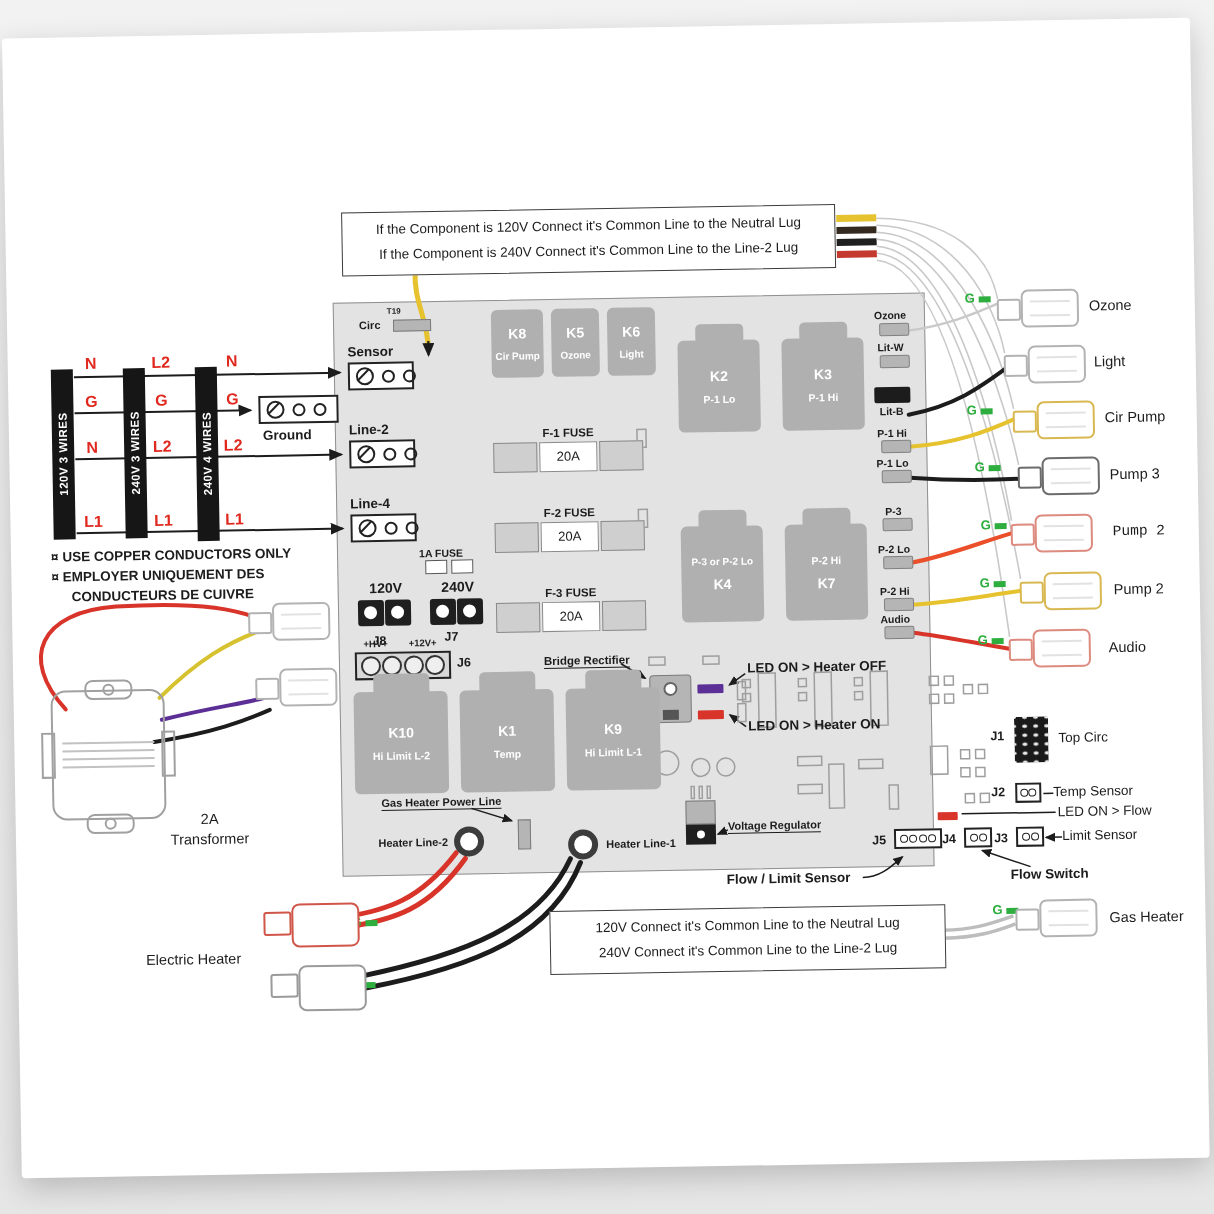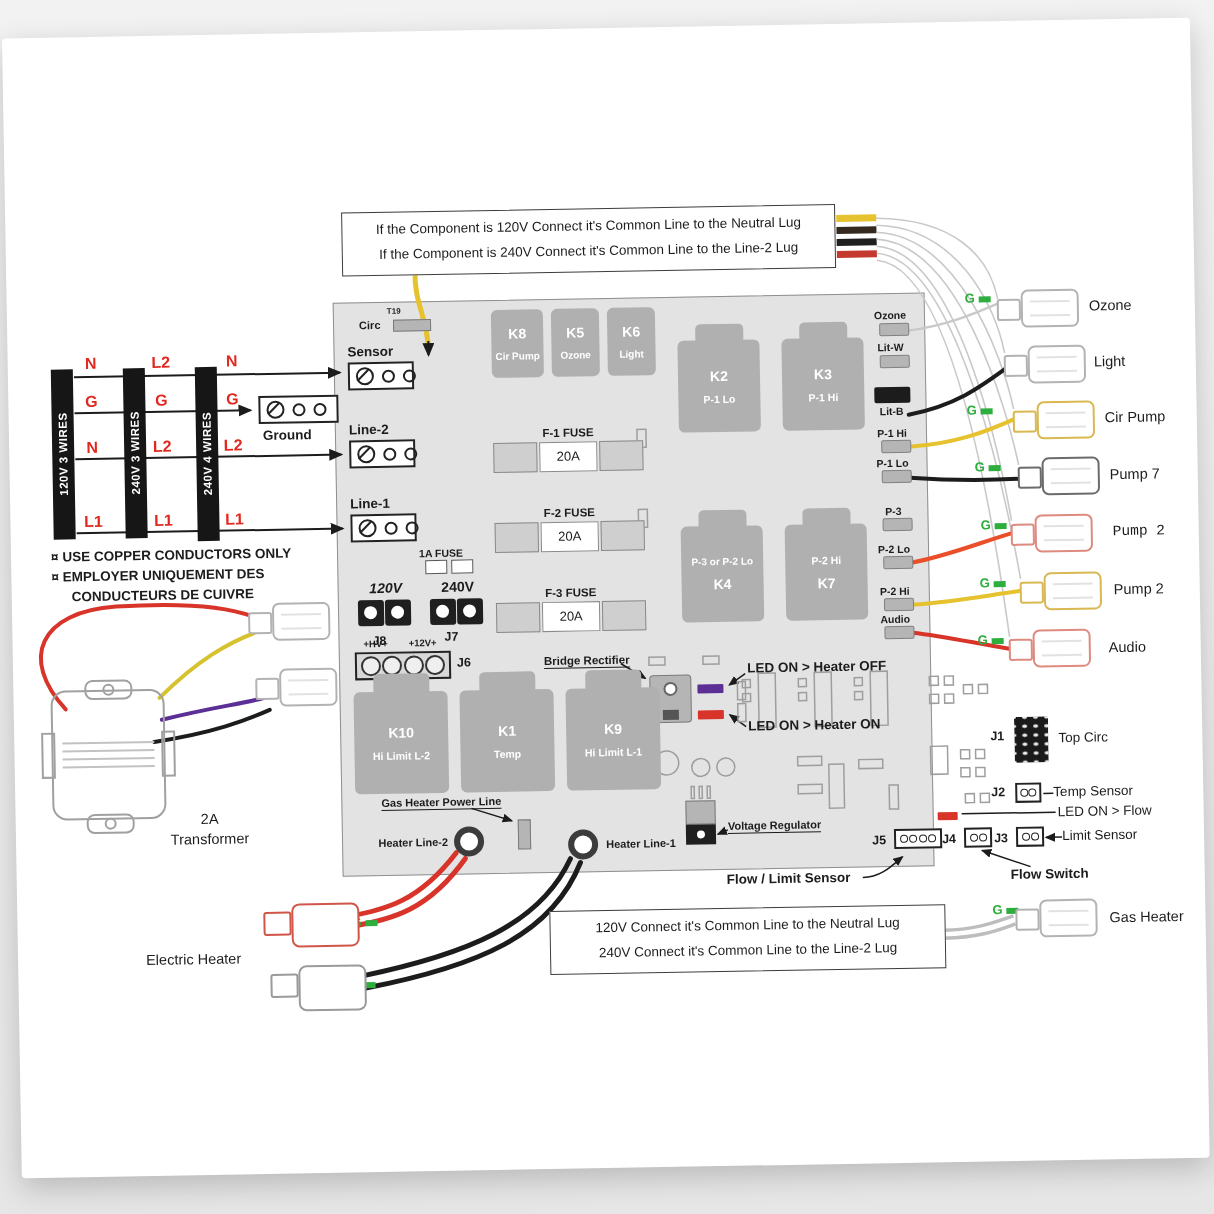--- a/index.html
+++ b/index.html
@@ -243,21 +243,21 @@
           <span class="screw"></span>
           <span class="pin"></span>
           <span class="pin"></span>
         </div>
   <div class="lbl" style="left:352px;top:418px;font-size:13.5px;">Line-2</div>
   <div class="term" style="left:352px;top:436px;width:66px;">
           <span class="screw"></span>
           <span class="pin"></span>
           <span class="pin"></span>
         </div>
-  <div class="lbl" style="left:352px;top:492px;font-size:13.5px;">Line-1</div>
+  <div class="lbl" style="left:352px;top:492px;font-size:13.5px;">Line-4</div>
   <div class="term" style="left:352px;top:510px;width:66px;">
           <span class="screw"></span>
           <span class="pin"></span>
           <span class="pin"></span>
         </div>
 
   <div class="relay" style="left:496px;top:308px;width:52px;height:68px;">
     <span class="r-big">K8</span>
     <span class="r-xs">Cir Pump</span>
   </div>
@@ -303,21 +303,21 @@
 
   <div class="lbl c" style="left:496px;top:586px;width:150px;font-size:11.5px;">F-3 FUSE</div>
   <div class="fuse-side" style="left:496px;top:601px;"></div>
   <div class="fuse-mid" style="left:542px;top:601px;">20A</div>
   <div class="fuse-side" style="left:602px;top:601px;"></div>
 
   <div class="lbl" style="left:420px;top:544px;font-size:10.5px;">1A FUSE</div>
   <div class="fuse-1a" style="left:426px;top:557px;"></div>
   <div class="fuse-1a" style="left:452px;top:557px;"></div>
 
-  <div class="lbl c" style="left:358px;top:576px;width:56px;font-size:14px;font-style:italic;">120V</div>
+  <div class="lbl c" style="left:358px;top:576px;width:56px;font-size:14px;">120V</div>
   <div class="lbl c" style="left:430px;top:576px;width:56px;font-size:14px;">240V</div>
   <div class="pwr" style="left:358px;top:596px;"></div>
   <div class="pwr" style="left:385px;top:596px;"></div>
   <div class="pwr" style="left:430px;top:596px;"></div>
   <div class="pwr" style="left:457px;top:596px;"></div>
   <div class="lbl" style="left:372px;top:630px;font-size:12.5px;">J8</div>
   <div class="lbl" style="left:444px;top:627px;font-size:12.5px;">J7</div>
 
   <div class="lbl c" style="left:352px;top:634px;width:46px;font-size:9.5px;">+HV+</div>
   <div class="lbl c" style="left:396px;top:634px;width:52px;font-size:9.5px;">+12V+</div>
@@ -441,21 +441,21 @@
   <div class="lbl n" style="left:1098px;top:362px;font-size:14.5px;">Light</div>
   <div class="plug py" style="left:1016px;top:408px;">
           <div class="tip"></div>
           <div class="bod"></div>
         </div>
   <div class="lbl n" style="left:1108px;top:418px;font-size:14.5px;">Cir Pump</div>
   <div class="plug pd" style="left:1020px;top:464px;">
           <div class="tip"></div>
           <div class="bod"></div>
         </div>
-  <div class="lbl n" style="left:1112px;top:475px;font-size:14.5px;">Pump 7</div>
+  <div class="lbl n" style="left:1112px;top:475px;font-size:14.5px;">Pump 3</div>
   <div class="plug pr" style="left:1012px;top:521px;">
           <div class="tip"></div>
           <div class="bod"></div>
         </div>
   <div class="lbl n" style="left:1114px;top:532px;font-size:14.5px;font-family:Liberation Mono, monospace;">Pump 2</div>
   <div class="plug py" style="left:1020px;top:579px;">
           <div class="tip"></div>
           <div class="bod"></div>
         </div>
   <div class="lbl n" style="left:1114px;top:590px;font-size:14.5px;">Pump 2</div>

